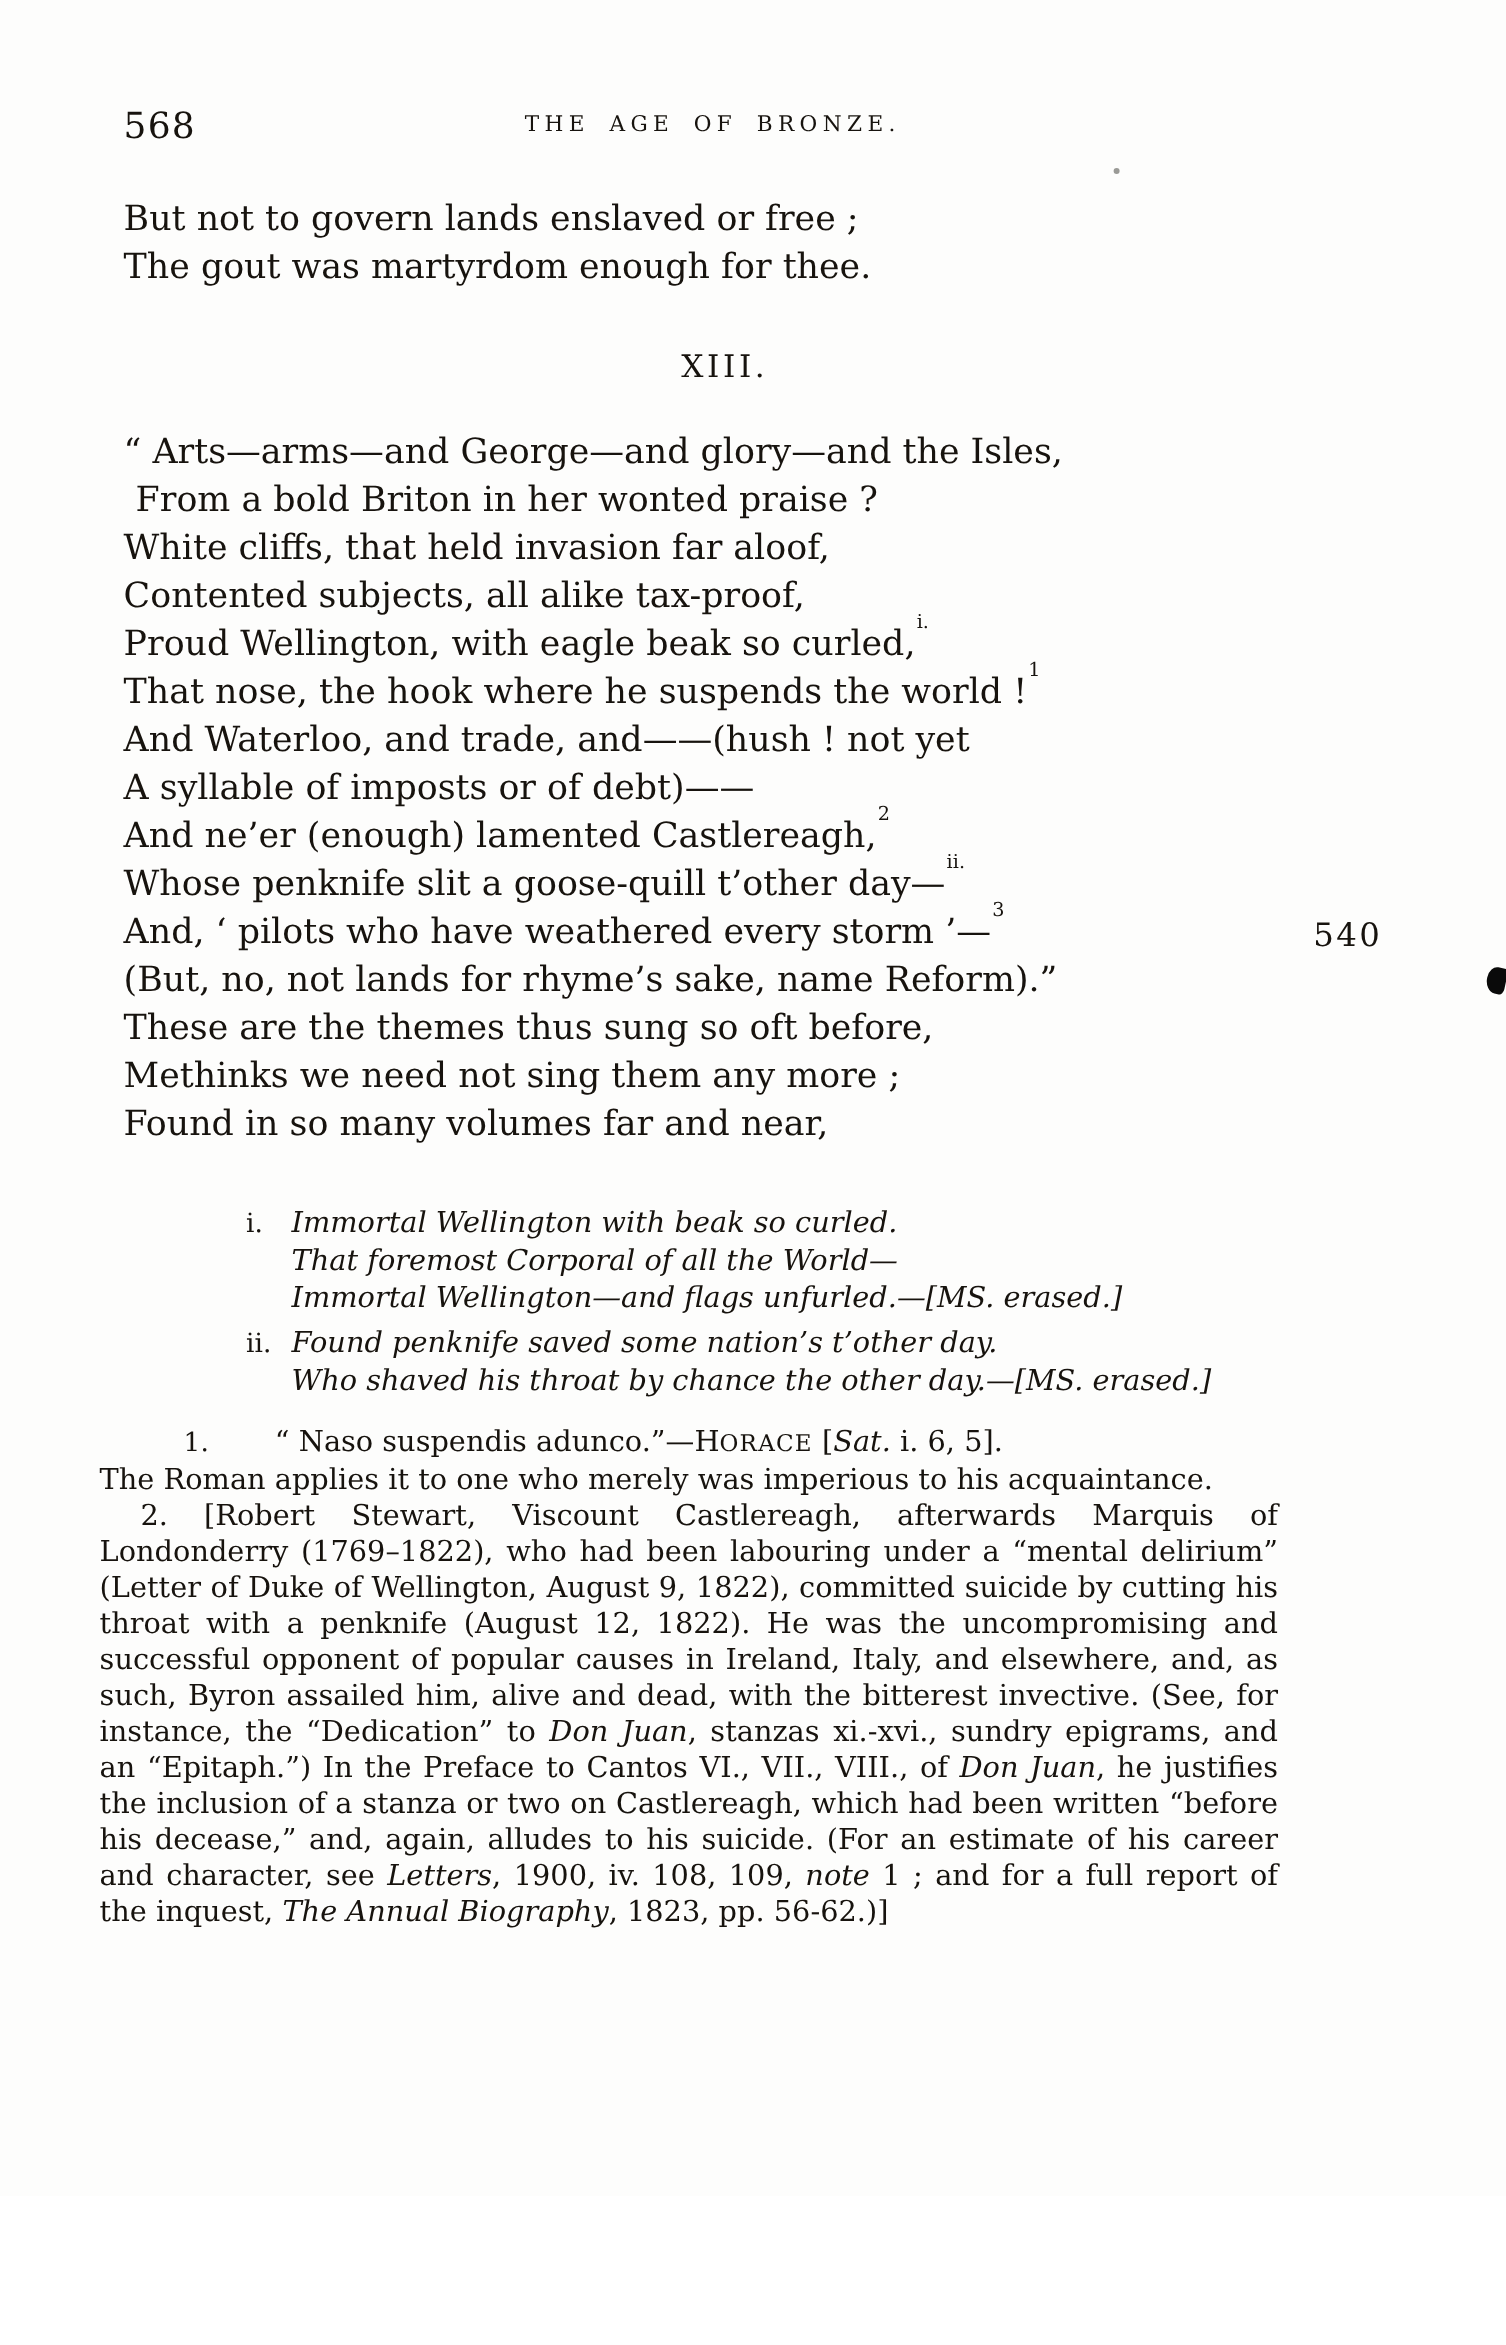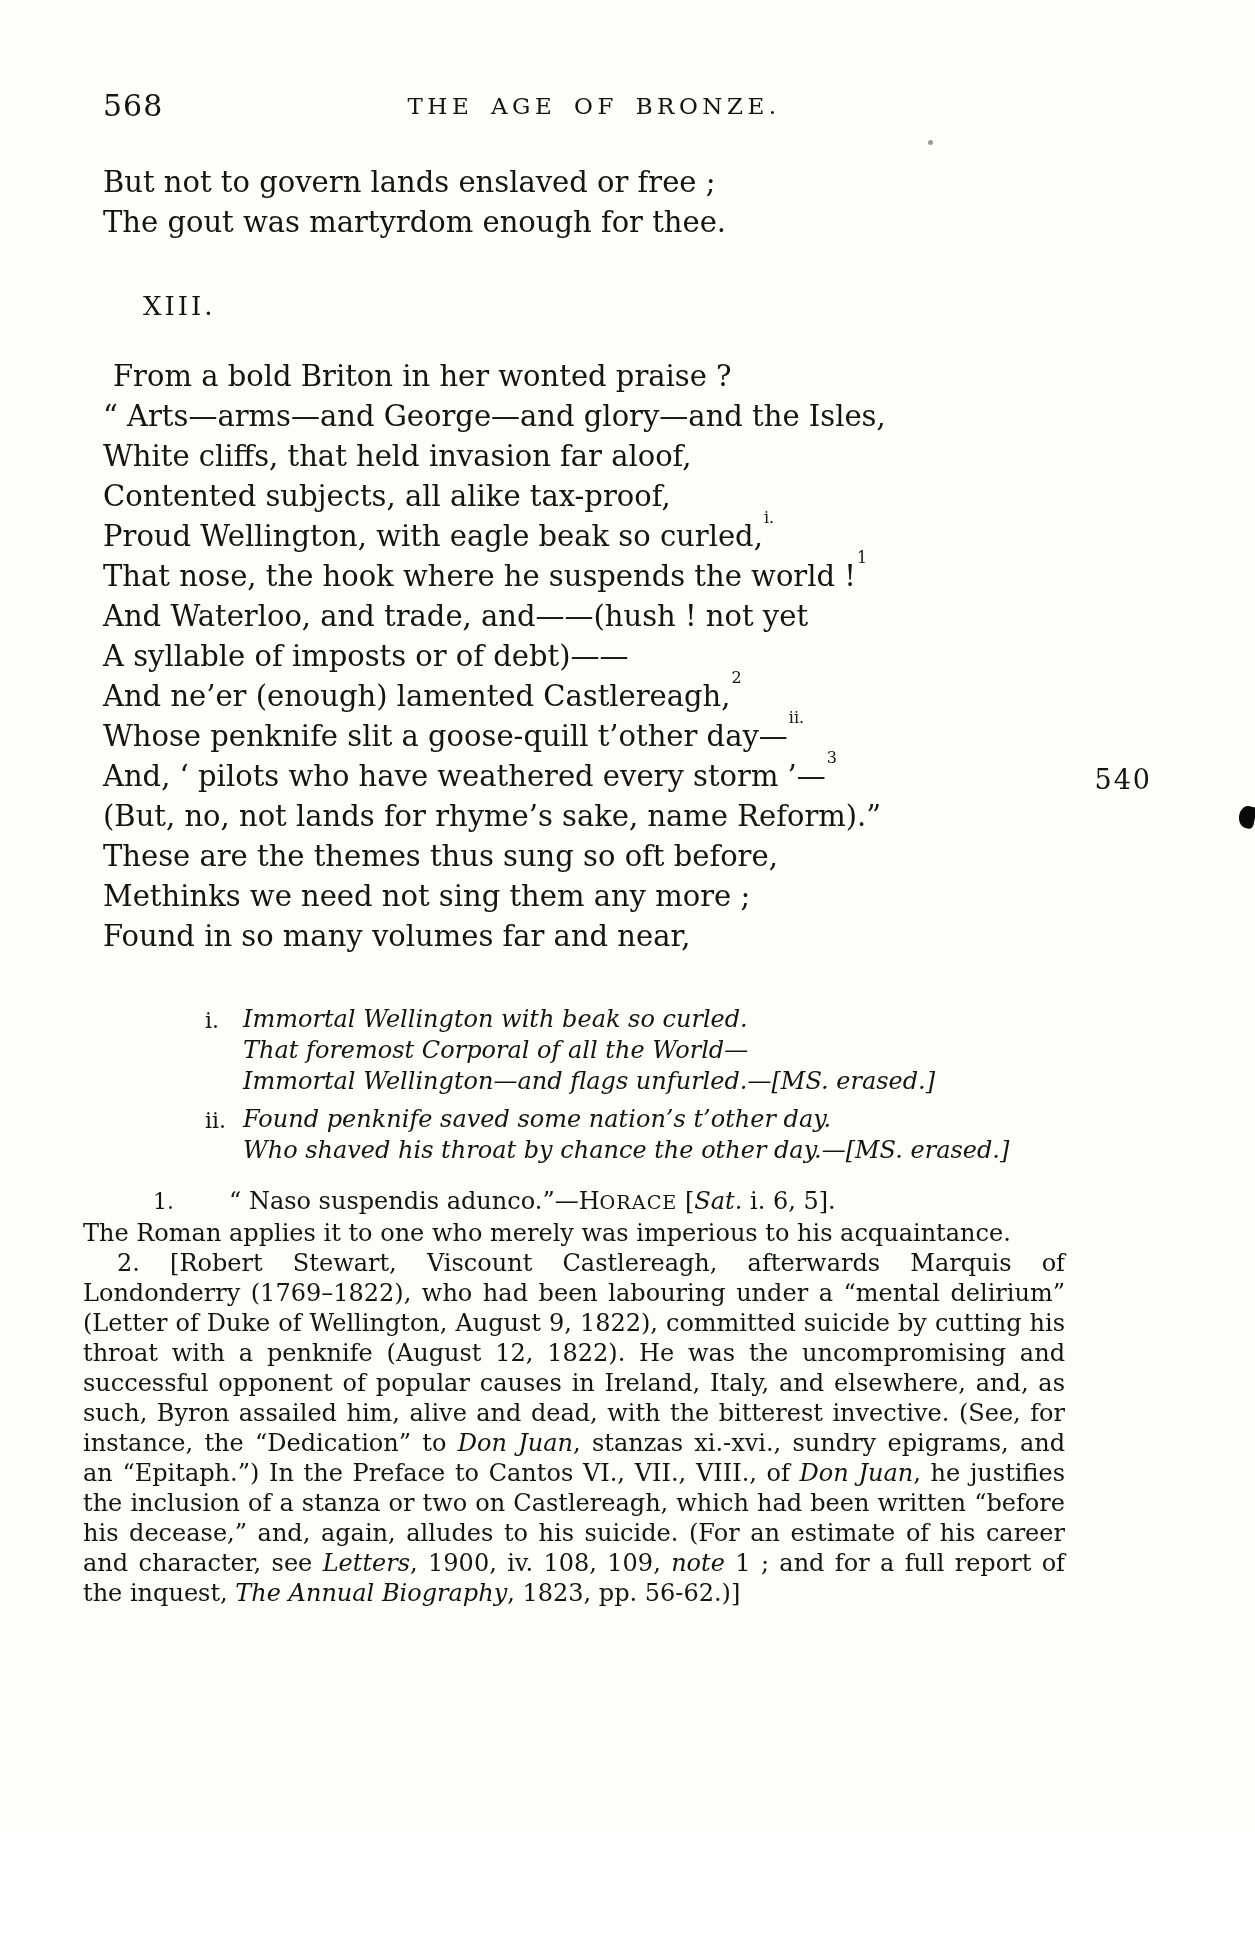--- a/index.html
+++ b/index.html
@@ -15,37 +15,37 @@
     overflow: hidden;
   }
   
   .page-header { position: relative; height: 40px; }
   .page-number {
     position: absolute; left: 20px; top: 0;
     font-size: 30px; letter-spacing: 1px;
   }
   .running-title {
     text-align: center; padding-left: 40px; padding-top: 5px;
-    font-size: 23px; letter-spacing: 4.5px; word-spacing: 6px;
+    font-size: 18px; letter-spacing: 4.5px; word-spacing: 6px;
   }
   
   .poem { margin-left: 20px; margin-top: 34px; font-size: 29px; line-height: 40px; }
   .stanza { position: relative; }
   .poem-line { position: relative; white-space: pre; }
   .poem-line.indent { padding-left: 10px; }
   .line-sup {
     font-size: 16px; line-height: 0;
     position: relative; top: -12px; left: 1px;
   }
   .lineno {
     position: absolute; right: -87px; top: 4px;
     font-size: 27px; letter-spacing: 2px;
   }
   .section-label {
-    padding-left: 40px;
+    text-align: center; padding-left: 40px;
     font-size: 26px; letter-spacing: 3px;
     margin: 44px 0 30px 0;
   }
   
   .variants {
     margin: 48px 0 0 122px;
     font-size: 24px; line-height: 31px;
     font-style: italic;
   }
   .variant-item { display: flex; margin-bottom: 7px; }
@@ -83,22 +83,22 @@
     <div class="running-title">THE AGE OF BRONZE.</div>
   </div>
 
   <section class="poem">
     <div class="stanza">
       <div class="poem-line">But not to govern lands enslaved or free ;</div>
       <div class="poem-line">The gout was martyrdom enough for thee.</div>
     </div>
     <div class="section-label">XIII.</div>
     <div class="stanza">
+        <div class="poem-line"><span>“ Arts—arms—and George—and glory—and the Isles,</span></div>
         <div class="poem-line indent"><span>From a bold Briton in her wonted praise ?</span></div>
-        <div class="poem-line"><span>“ Arts—arms—and George—and glory—and the Isles,</span></div>
         <div class="poem-line"><span>White cliffs, that held invasion far aloof,</span></div>
         <div class="poem-line"><span>Contented subjects, all alike tax-proof,</span></div>
         <div class="poem-line"><span>Proud Wellington, with eagle beak so curled,</span><sup class="line-sup">i.</sup></div>
         <div class="poem-line"><span>That nose, the hook where he suspends the world !</span><sup class="line-sup">1</sup></div>
         <div class="poem-line"><span>And Waterloo, and trade, and——(hush ! not yet</span></div>
         <div class="poem-line"><span>A syllable of imposts or of debt)——</span></div>
         <div class="poem-line"><span>And ne’er (enough) lamented Castlereagh,</span><sup class="line-sup">2</sup></div>
         <div class="poem-line"><span>Whose penknife slit a goose-quill t’other day—</span><sup class="line-sup">ii.</sup></div>
         <div class="poem-line"><span>And, ‘ pilots who have weathered every storm ’—</span><sup class="line-sup">3</sup><span class="lineno">540</span></div>
         <div class="poem-line"><span>(But, no, not lands for rhyme’s sake, name Reform).”</span></div>

